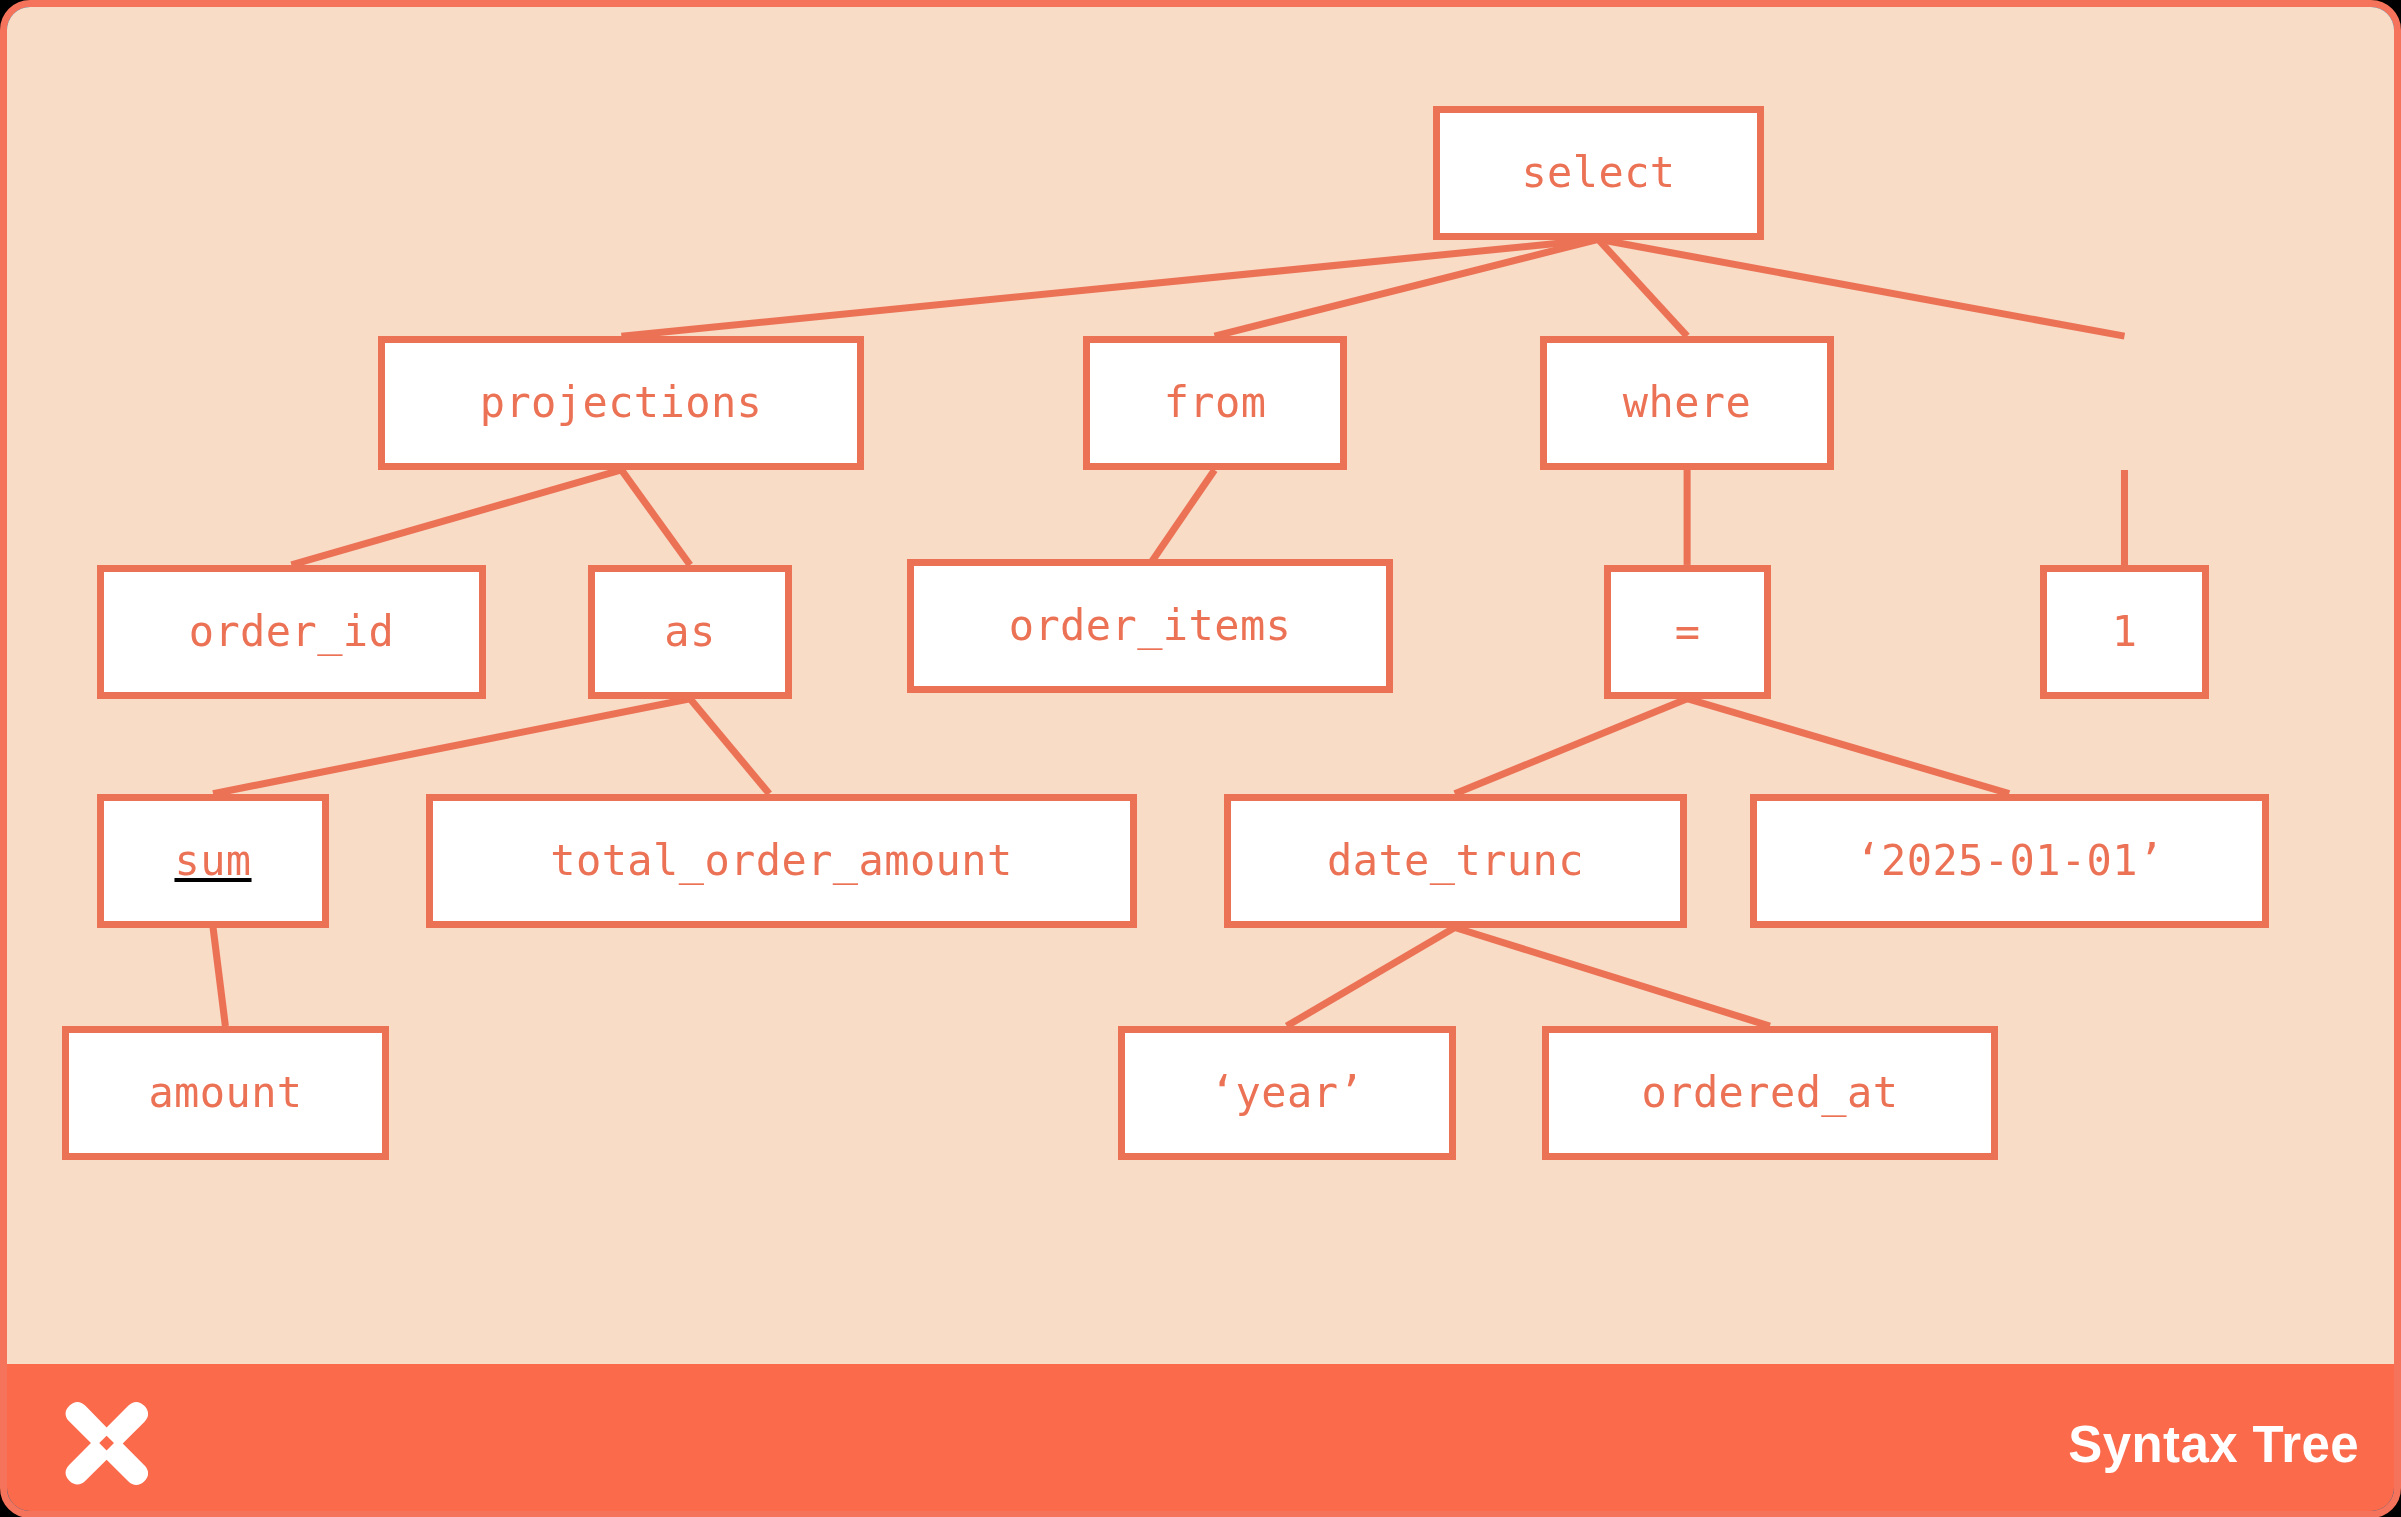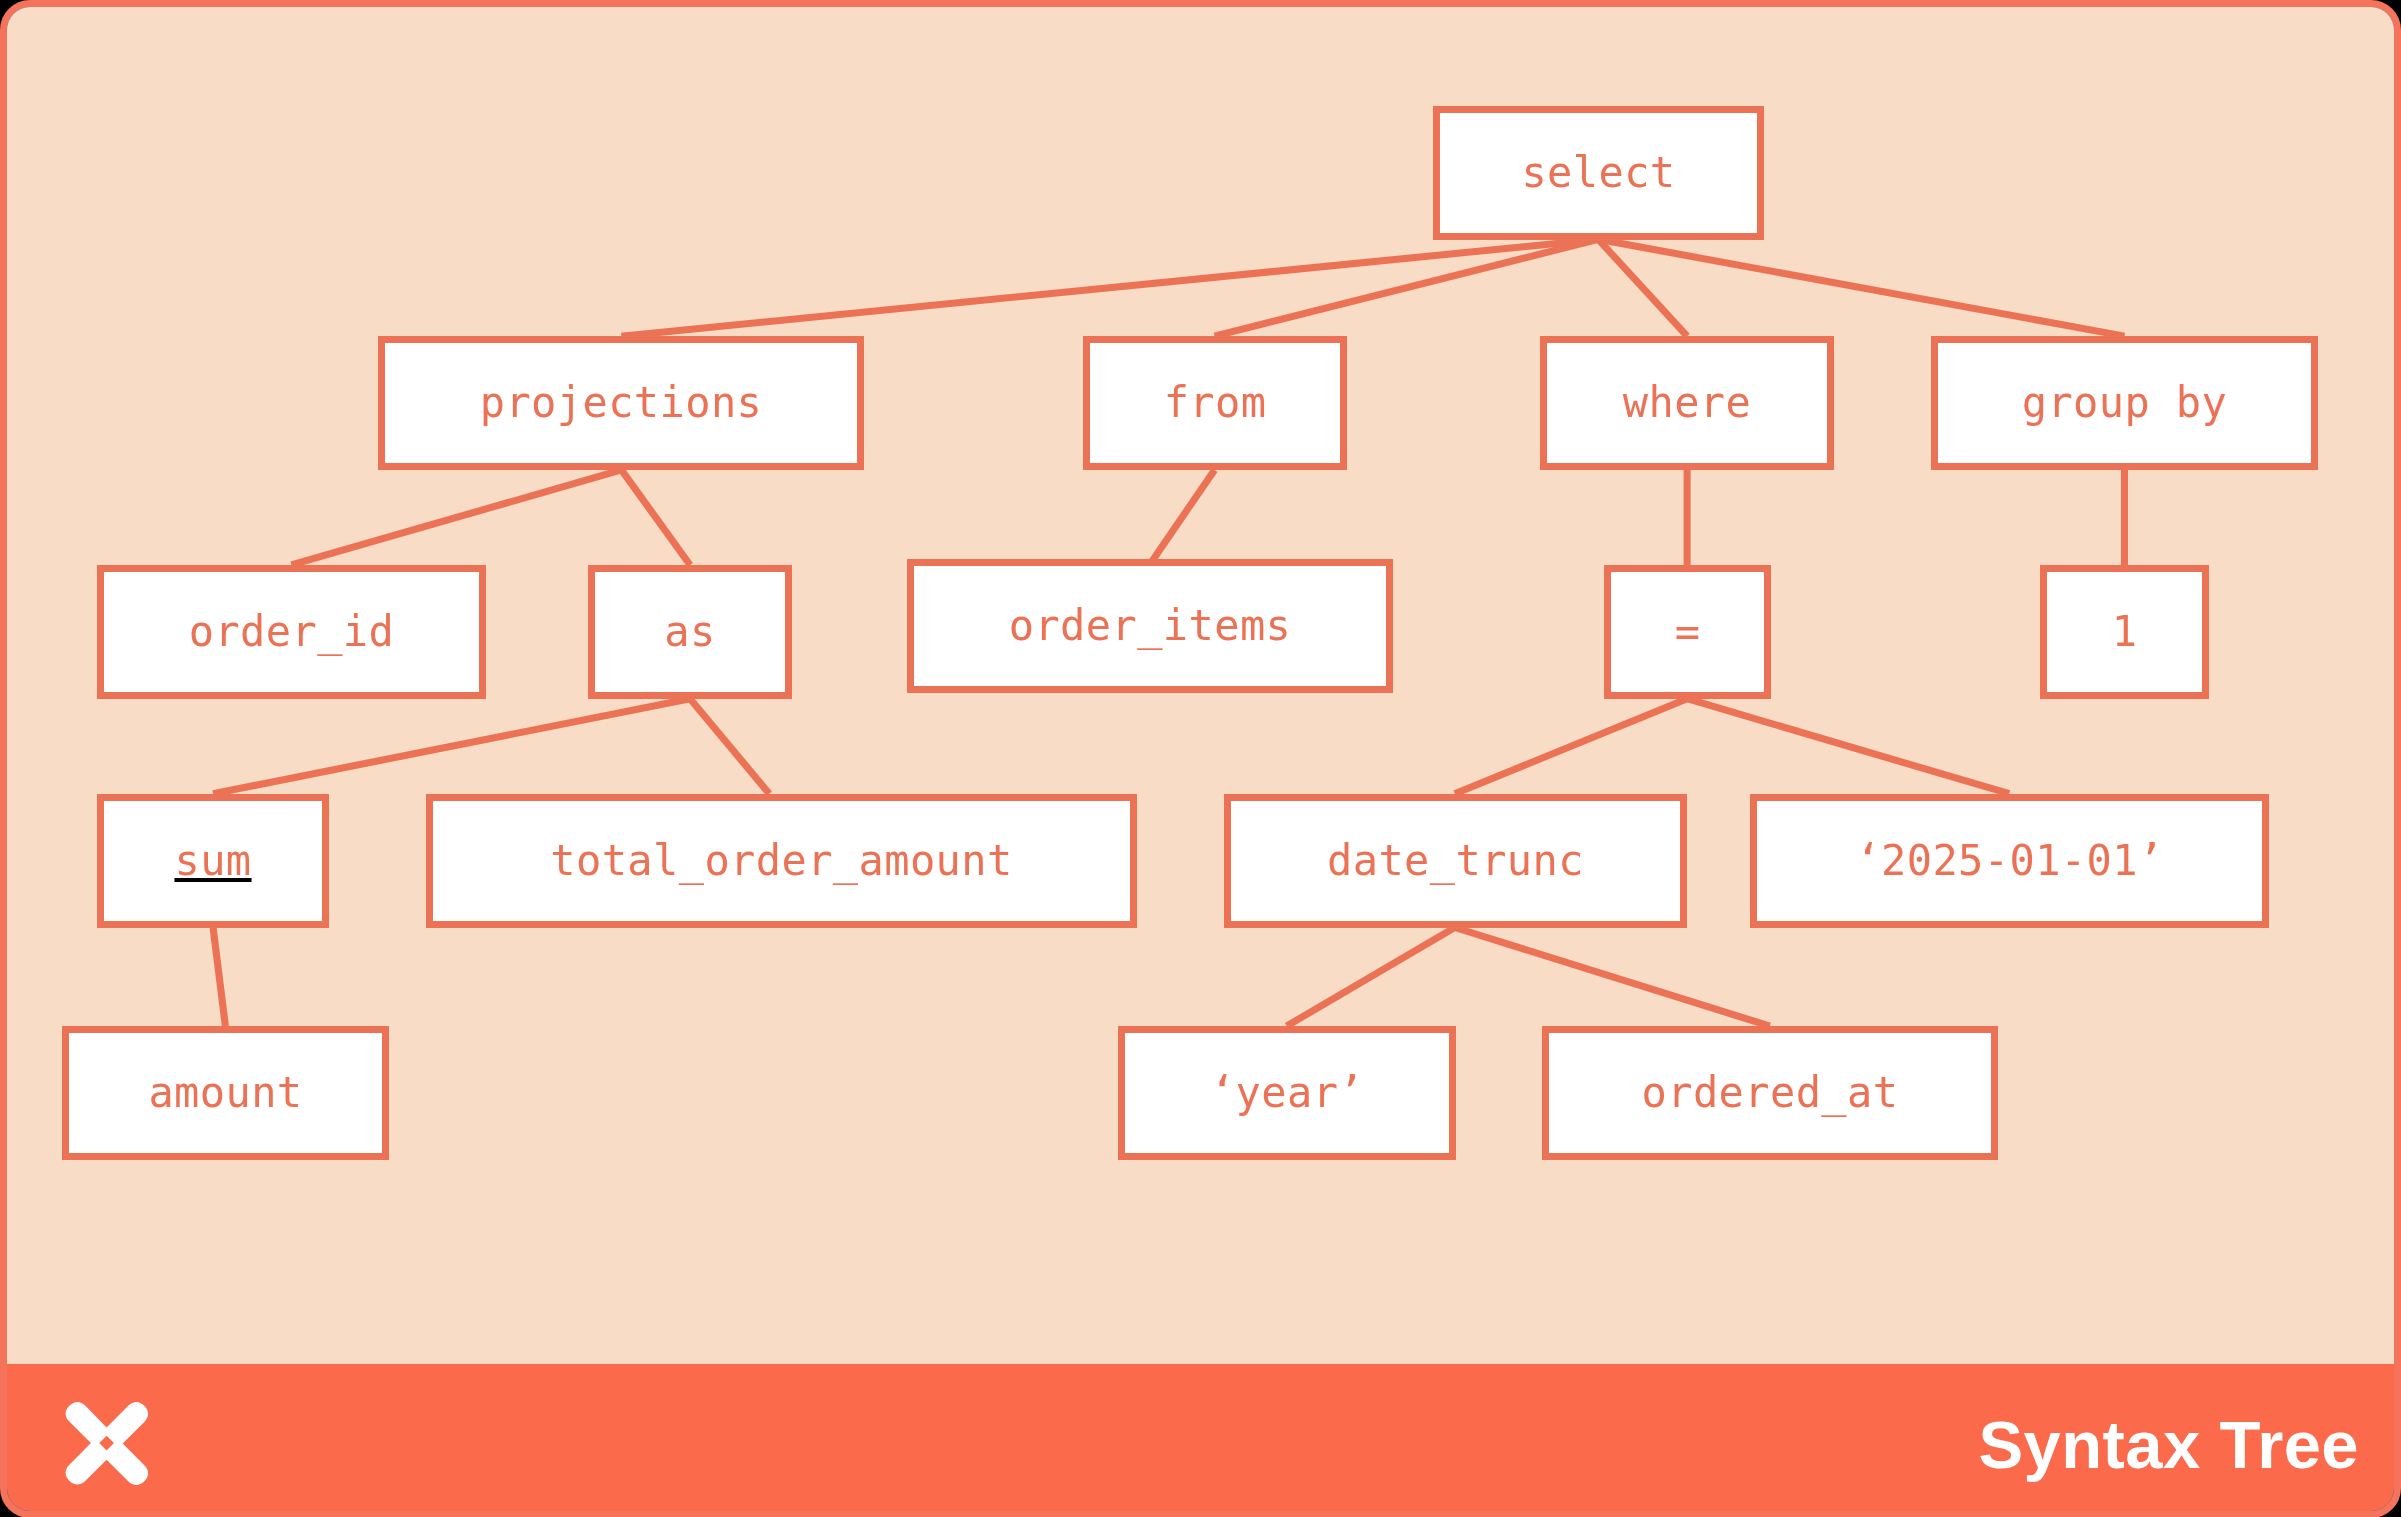--- a/index.html
+++ b/index.html
@@ -67,21 +67,21 @@
     background: #fb6a4b;
     display: flex;
     align-items: center;
     justify-content: space-between;
     padding: 0 49px 0 49px;
   }
   #logo { width: 92px; height: 92px; display: block; }
   #footer-title {
     color: #ffffff;
     font-family: "Liberation Sans", sans-serif;
-    font-size: 67px;
+    font-size: 51px;
     font-weight: bold;
     letter-spacing: 0.4px;
   }
 </style>
 </head>
 <body>
 
 <div id="app">
 
   <div id="canvas">
@@ -107,23 +107,20 @@
         <span class="node-label">select</span>
       </div>
       <div class="node" style="left: 371px; top: 329px; width: 486px; height: 134px;">
         <span class="node-label">projections</span>
       </div>
       <div class="node" style="left: 1076px; top: 329px; width: 264px; height: 134px;">
         <span class="node-label">from</span>
       </div>
       <div class="node" style="left: 1533px; top: 329px; width: 294px; height: 134px;">
         <span class="node-label">where</span>
-      </div>
-      <div class="node" style="left: 1924px; top: 329px; width: 387px; height: 134px;">
-        <span class="node-label">group by</span>
       </div>
       <div class="node" style="left: 90px; top: 558px; width: 389px; height: 134px;">
         <span class="node-label">order_id</span>
       </div>
       <div class="node" style="left: 581px; top: 558px; width: 204px; height: 134px;">
         <span class="node-label">as</span>
       </div>
       <div class="node" style="left: 900px; top: 552px; width: 486px; height: 134px;">
         <span class="node-label">order_items</span>
       </div>

